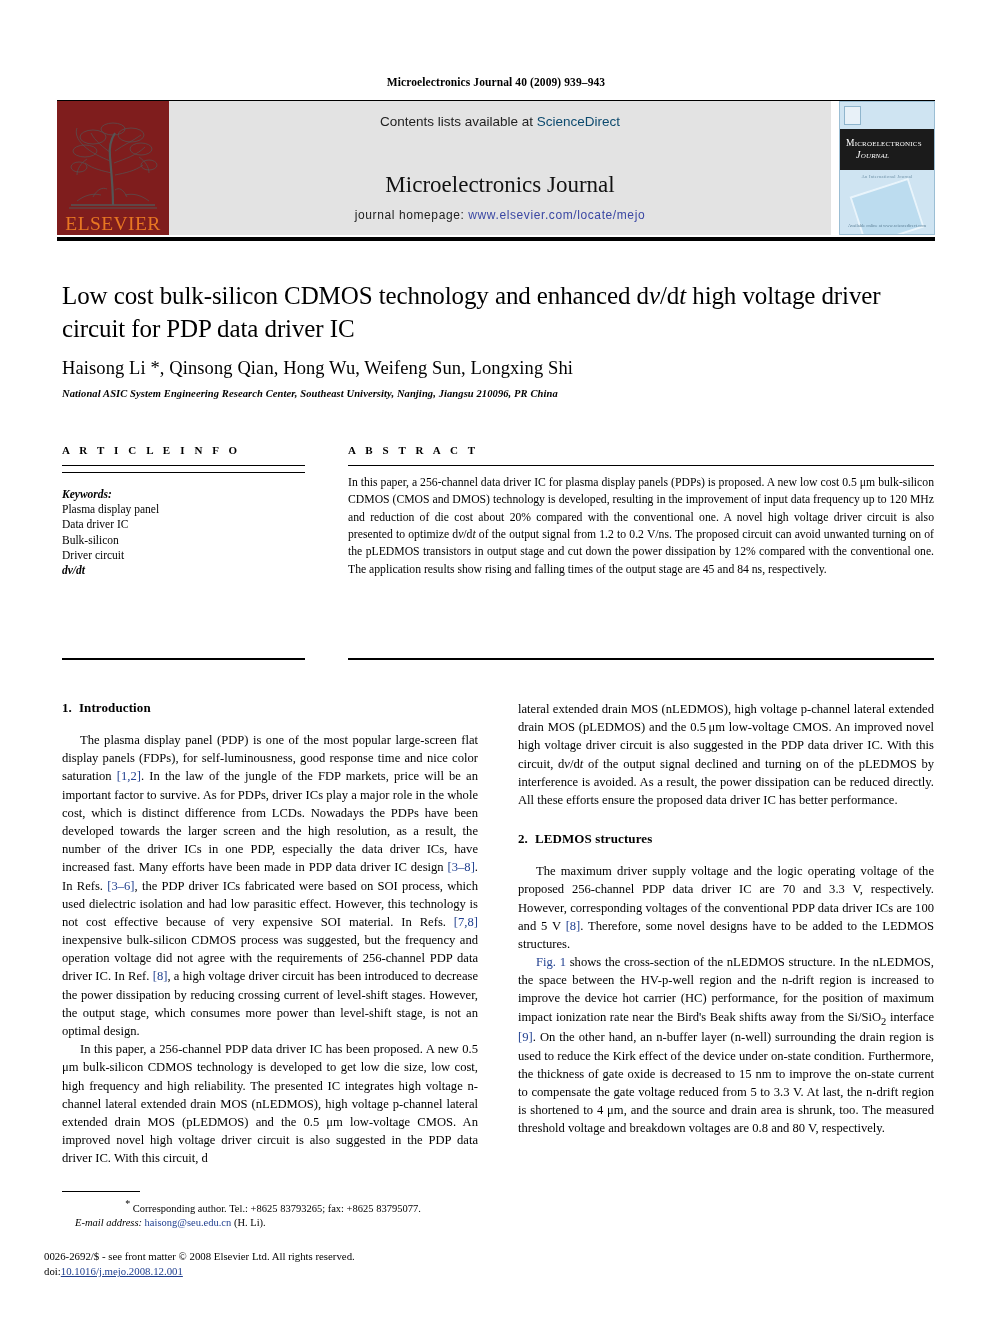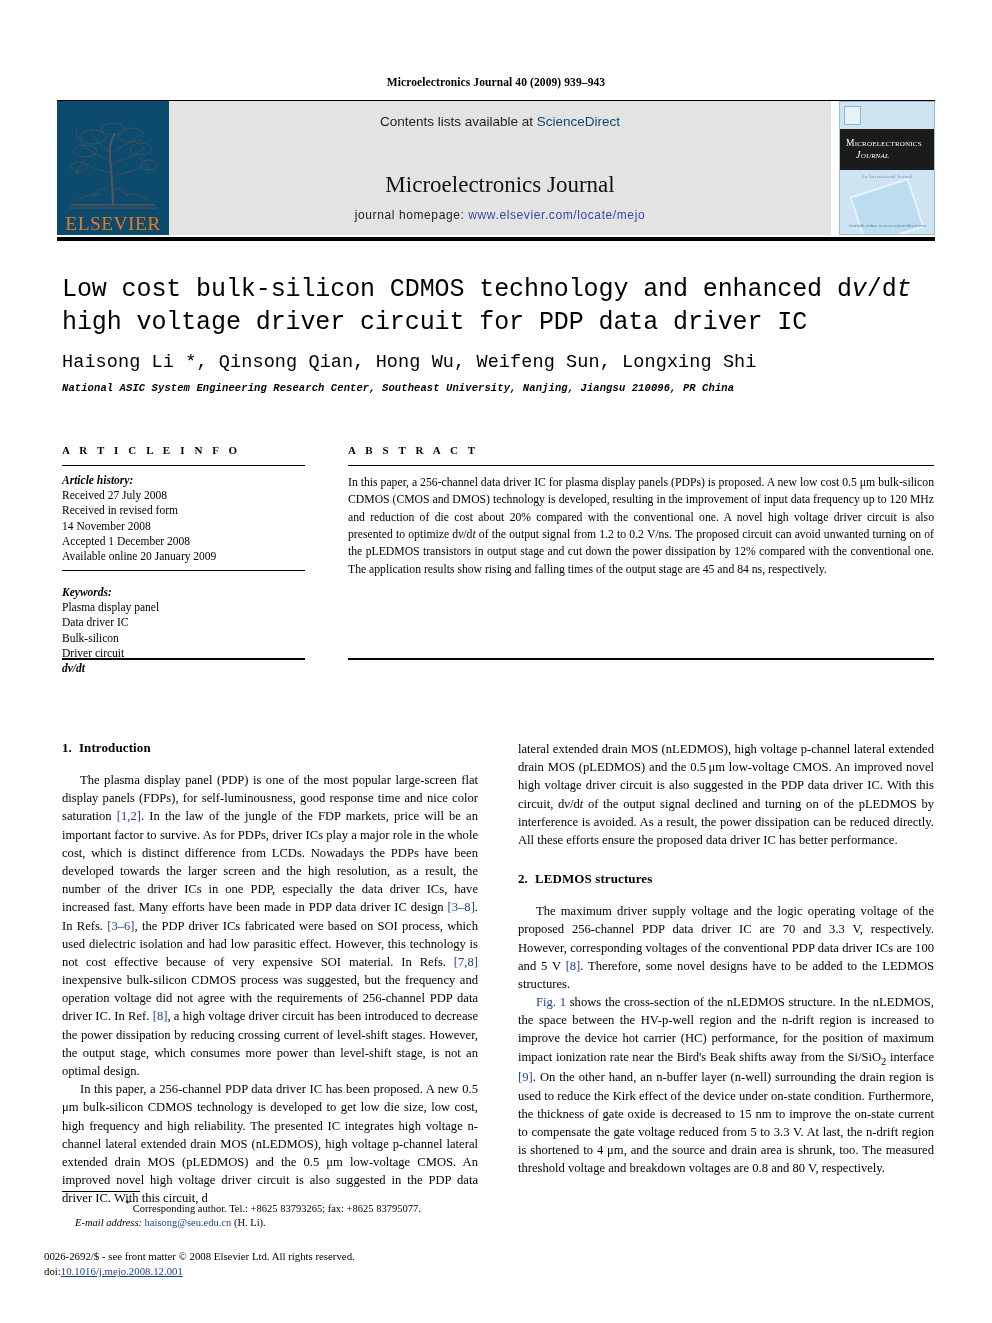--- a/index.html
+++ b/index.html
@@ -49,21 +49,21 @@
     height: 1px;
     background: #000;
   }
   .elsevier-logo {
     width: 112px;
     flex: 0 0 112px;
     display: flex;
     flex-direction: column;
     justify-content: flex-end;
     align-items: center;
-    background: #0c4a6e;
+    background: #7f1d1d;
     padding-top: 4px;
     box-sizing: border-box;
   }
   .tree-art {
     width: 100px;
     height: 97px;
     position: relative;
   }
   .elsevier-word {
     font-family: "Liberation Serif", serif;
@@ -180,23 +180,22 @@
     position: absolute;
     left: 57px; top: 237px;
     width: 878px;
     height: 4px;
     background: #000;
   }
 
   
   .title-block {
     position: absolute;
-    left: 62px; top: 274px;
+    left: 62px; top: 280px;
     width: 872px;
-    font-family: Liberation Mono, monospace;
   }
   .paper-title {
     font-size: 25px;
     line-height: 1.3;
     font-weight: normal;
     margin: 0;
     letter-spacing: -0.1px;
   }
   .paper-title i { font-style: italic; }
   .authors {
@@ -265,21 +264,21 @@
   .rule-abs-bottom {
     position: absolute;
     left: 348px; top: 658px;
     width: 586px; height: 2px;
     background: #000;
   }
 
   
   .body-cols {
     position: absolute;
-    left: 62px; top: 740px;
+    left: 62px; top: 700px;
     width: 872px;
     display: flex;
   }
   .bcol { width: 416px; flex: 0 0 416px; }
   .bgap { width: 40px; flex: 0 0 40px; }
   .sec-head {
     font-size: 13px;
     font-weight: bold;
     margin: 0 0 15px 0;
     letter-spacing: 0.1px;
@@ -398,28 +397,20 @@
     <h1 class="paper-title"><span>Low cost bulk-silicon CDMOS technology and enhanced d</span><i>v</i><span>/d</span><i>t</i><span> high voltage driver circuit for PDP data driver IC</span></h1>
     <div class="authors">Haisong Li *, Qinsong Qian, Hong Wu, Weifeng Sun, Longxing Shi</div>
     <div class="affiliation">National ASIC System Engineering Research Center, Southeast University, Nanjing, Jiangsu 210096, PR China</div>
   </div>
 
   <div class="info-abstract">
     <div class="ia-row">
       <div class="col-info">
         <div class="sec-caps">A R T I C L E  I N F O</div>
         <div class="hr-thin"></div>
-        <div class="info-body">
-          <div class="lbl">Article history:</div>
-          <div>Received 27 July 2008</div>
-          <div>Received in revised form</div>
-          <div>14 November 2008</div>
-          <div>Accepted 1 December 2008</div>
-          <div>Available online 20 January 2009</div>
-        </div>
         <div class="info-hr-mid"></div>
         <div class="info-body kw-block">
           <div class="lbl">Keywords:</div>
           <div>Plasma display panel</div>
           <div>Data driver IC</div>
           <div>Bulk-silicon</div>
           <div>Driver circuit</div>
           <div class="lbl">dv/dt</div>
         </div>
       </div>

